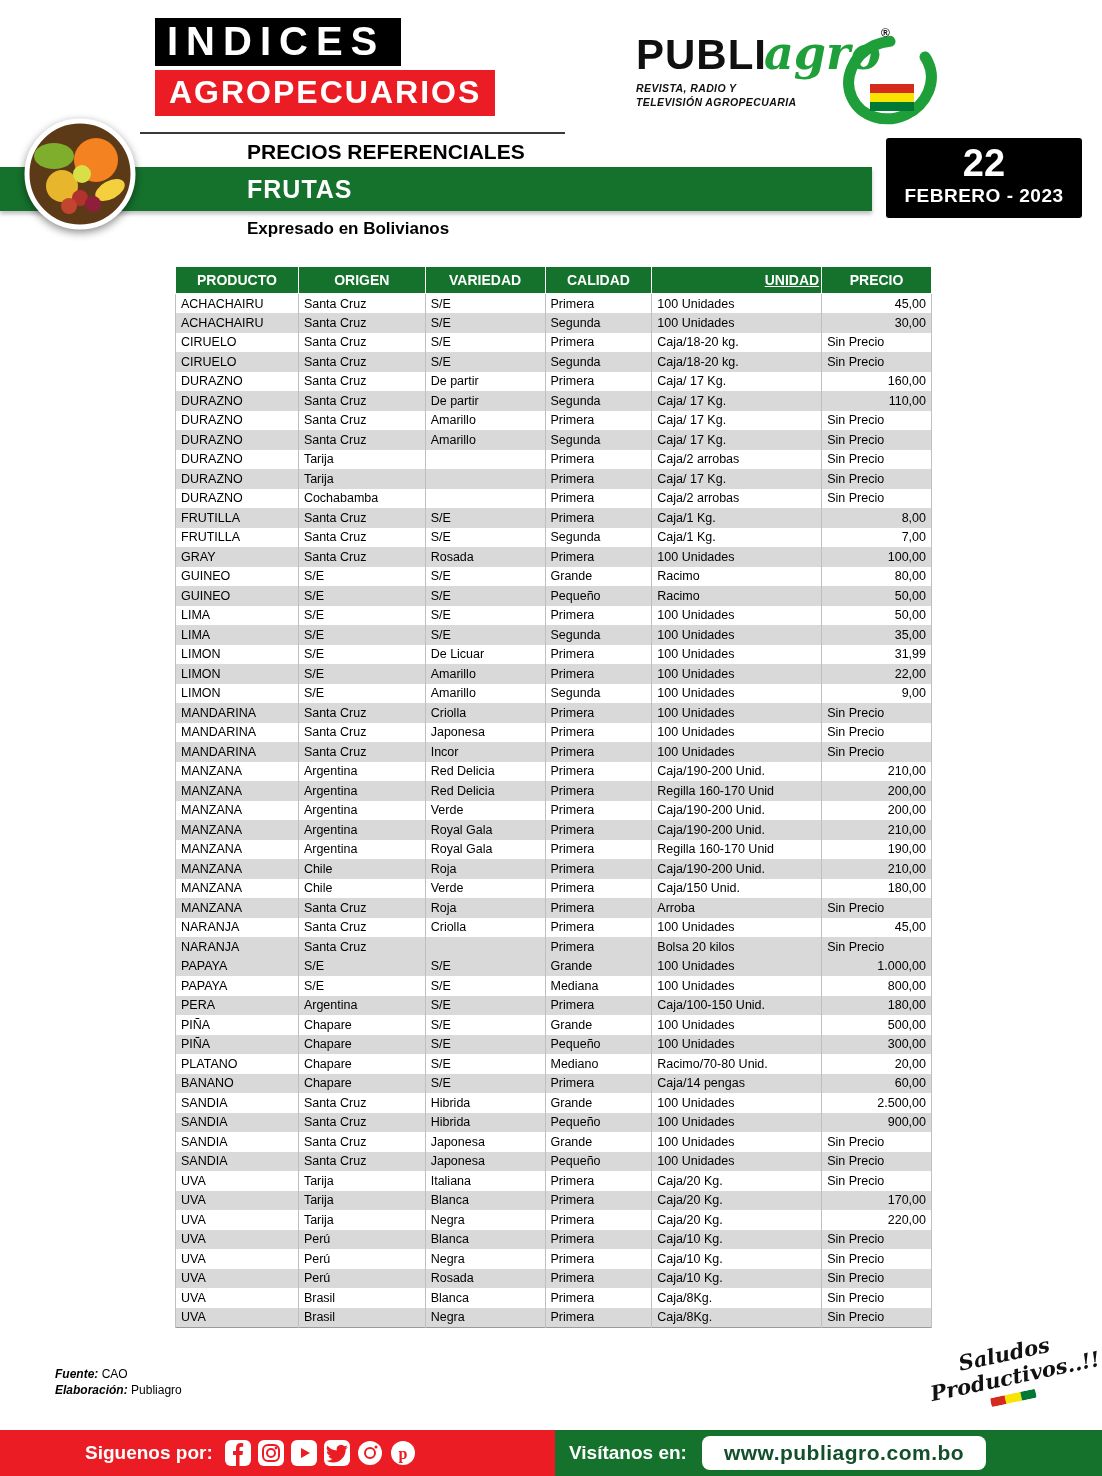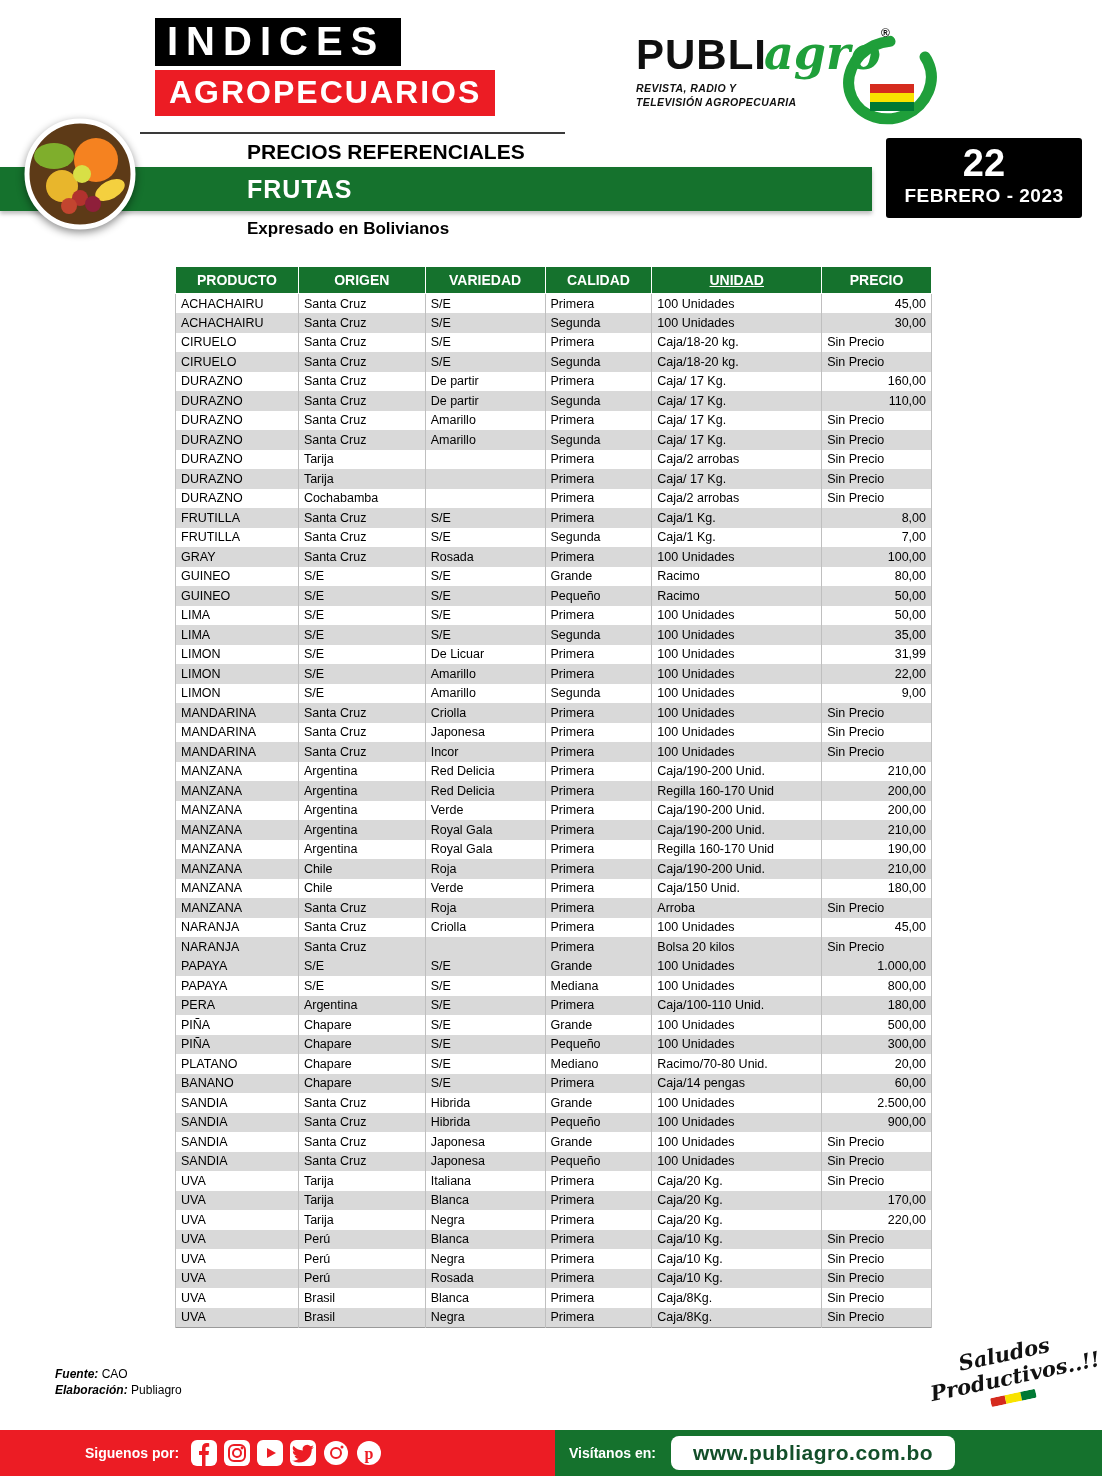--- a/index.html
+++ b/index.html
@@ -40,41 +40,41 @@
   .date-box { position:absolute; left:886px; top:138px; width:196px; height:80px; background:#000;
               color:#fff; text-align:center; border-radius:3px; }
   .date-day { font-size:38px; font-weight:bold; line-height:1.1; margin-top:5px; }
   .date-month { font-size:19px; font-weight:bold; letter-spacing:.5px; }
 
   
   .price-table { position:absolute; left:175px; top:266px; width:757px; border-collapse:collapse;
                  font-size:12.5px; color:#000; border:1px solid #9a9a9a; }
   .price-table th { background:#15722d; color:#fff; font-size:14px; font-weight:bold;
                     border:1px solid #fff; padding:5px 2px; text-align:center; }
-  .price-table th.u { text-decoration:underline; }
+  .price-table th.u { text-decoration:underline;text-align:right; }
   .price-table td { height:19.5px; padding:0 5px; border-left:1px solid #bfbfbf; border-right:1px solid #bfbfbf;
                     white-space:nowrap; overflow:hidden; }
   .price-table tr.stripe td { background:#d9d9d9; }
   .price-table td.num { text-align:right; }
 
   
   .source-block { position:absolute; left:55px; top:1366px; font-size:12px; color:#000; line-height:16px; }
   .source-block b { font-weight:bold;font-style:italic; }
 
   .slogan { position:absolute; left:928px; top:1342px; width:160px; text-align:center;
             transform:rotate(-12deg); font-family:"DejaVu Serif",serif; font-style:italic;
             font-weight:bold; font-size:21px; color:#111; line-height:1.15; }
   .slogan-flag { width:46px; height:9px; margin:4px auto 0; display:flex; border-radius:2px; overflow:hidden; }
   .slogan-flag div { flex:1; }
 
   
   .bottom-bar { position:absolute; left:0; bottom:0; width:1102px; height:46px; display:flex; }
   .bar-red { background:#ec1c24; width:555px; display:flex; align-items:center; padding-left:85px; }
   .bar-green { background:#15722d; flex:1; display:flex; align-items:center; padding-left:14px; }
-  .follow-label, .visit-label { color:#fff; font-size:14px; font-weight:bold; }
+  .follow-label, .visit-label { color:#fff; font-size:19px; font-weight:bold; }
   .social-icons { display:flex; gap:7px; margin-left:12px; }
   .social-icons svg { width:26px; height:26px; display:block; }
   .site-box { background:#fff; color:#134f2a; font-weight:bold; font-size:21px; border-radius:8px;
               padding:5px 22px; margin-left:15px; letter-spacing:.5px; }
 </style>
 </head>
 <body>
 
 <div class="page">
 
@@ -441,21 +441,21 @@
           <td>S/E</td>
           <td>Mediana</td>
           <td>100 Unidades</td>
           <td class="num">800,00</td>
         </tr>
         <tr class="stripe">
           <td>PERA</td>
           <td>Argentina</td>
           <td>S/E</td>
           <td>Primera</td>
-          <td>Caja/100-110 Unid.</td>
+          <td>Caja/100-150 Unid.</td>
           <td class="num">180,00</td>
         </tr>
         <tr>
           <td>PIÑA</td>
           <td>Chapare</td>
           <td>S/E</td>
           <td>Grande</td>
           <td>100 Unidades</td>
           <td class="num">500,00</td>
         </tr>

